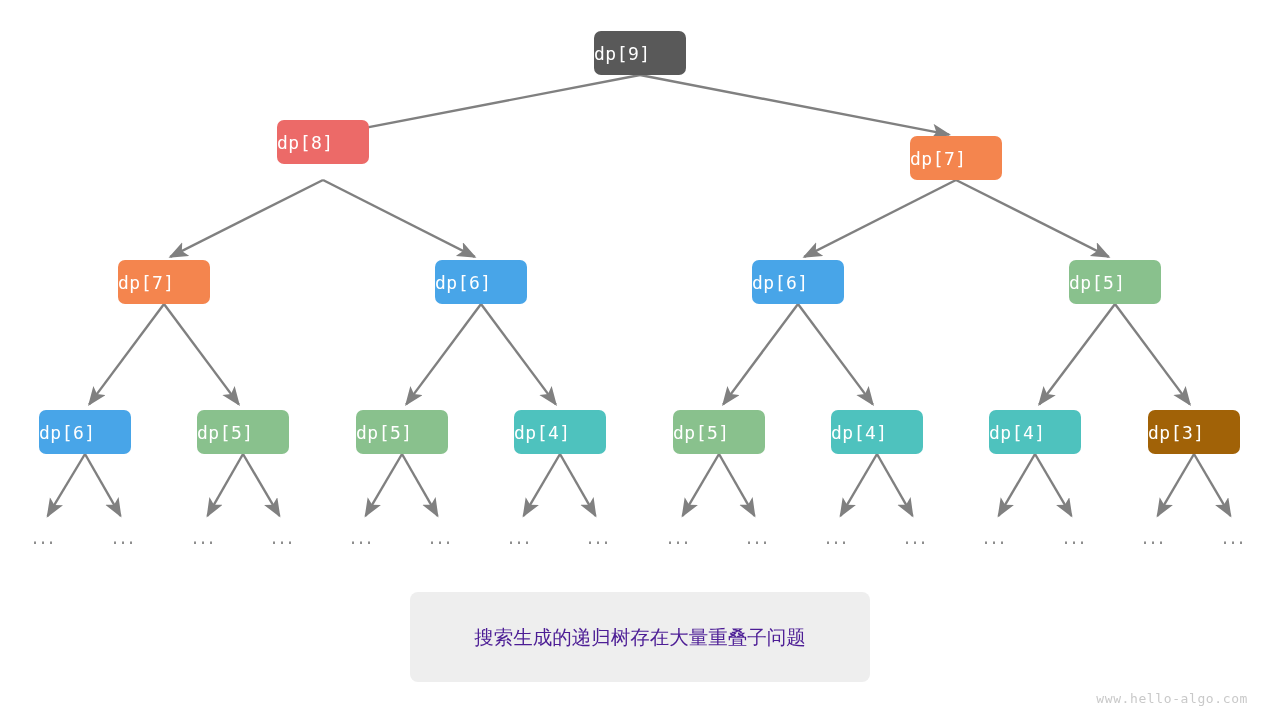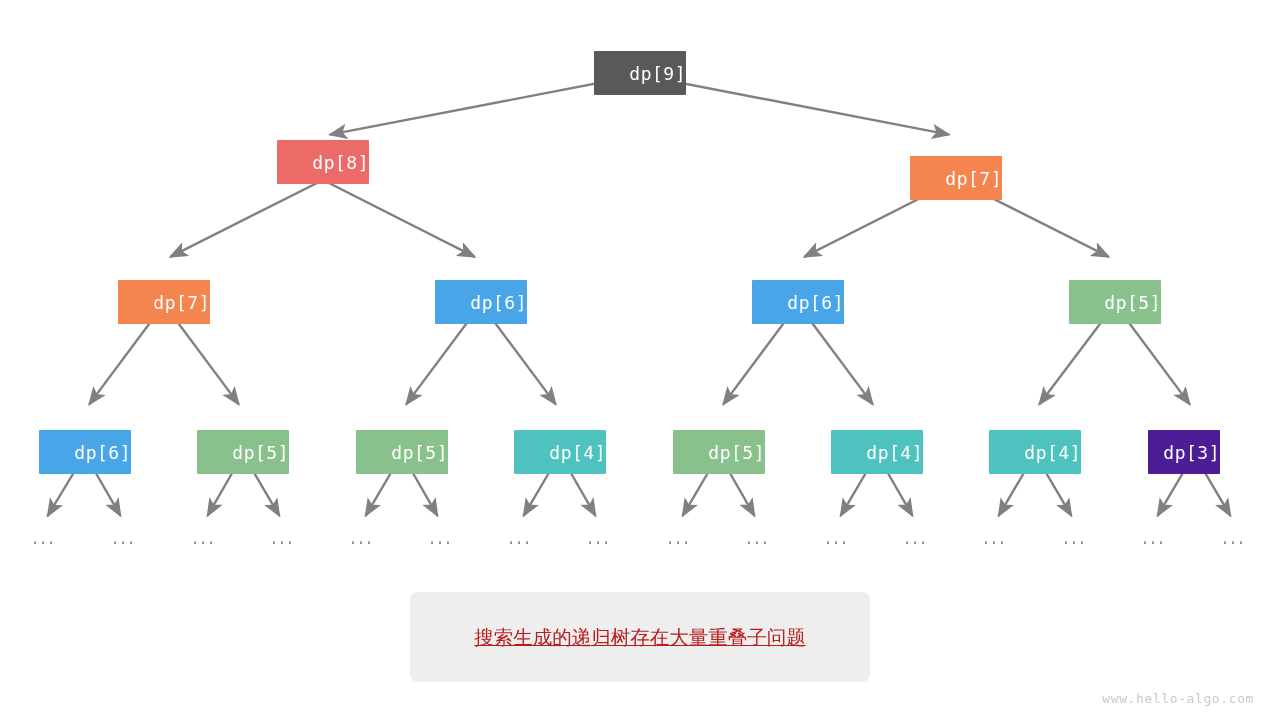--- a/index.html
+++ b/index.html
@@ -18,31 +18,30 @@
   #edges {
     position: absolute;
     left: 0;
     top: 0;
     width: 1280px;
     height: 720px;
   }
   .node {
     position: absolute;
     box-sizing: border-box;
-    border-radius: 1px;
+    border-radius: 7px;
     display: flex;
     align-items: center;
-    justify-content: flex-end;
+    justify-content: flex-start;
     color: #ffffff;
     font-family: "DejaVu Sans Mono", monospace;
     font-size: 18px;
     letter-spacing: 0.5px;
     white-space: nowrap;
     z-index: 3;
-    margin-top: 20px;
   }
   .node .lbl {
     display: inline-block;
   }
   .ellipsis {
     position: absolute;
     color: #8c8c8c;
     font-family: "DejaVu Sans", sans-serif;
     font-size: 19px;
     letter-spacing: 2px;
@@ -58,36 +57,35 @@
     height: 90px;
     background: #eeeeee;
     border-radius: 8px;
     display: flex;
     flex-direction: column;
     align-items: center;
     justify-content: center;
     z-index: 2;
   }
   #caption .cline {
-    color: #b91c1c;
+    color: #4c1d95;
     font-family: "DejaVu Sans", sans-serif;
     font-size: 19.5px;
     line-height: 33px;
     white-space: nowrap;
-    text-decoration: underline;
   }
   #caption .cline sup {
     font-size: 13px;
     font-weight: bold;
     vertical-align: super;
     line-height: 0;
   }
   #watermark {
     position: absolute;
-    right: 26px;
+    right: 32px;
     bottom: 14px;
     color: #c9c9c9;
     font-family: "DejaVu Sans Mono", monospace;
     font-size: 13px;
     letter-spacing: 0.6px;
     z-index: 3;
   }
 </style>
 </head>
 <body>
@@ -172,21 +170,21 @@
       </div>
       <div class="node" style="left: 673px; top: 410px; width: 92px; height: 44px; background: rgb(137, 193, 141);">
         <span class="lbl">dp[5]</span>
       </div>
       <div class="node" style="left: 831px; top: 410px; width: 92px; height: 44px; background: rgb(78, 194, 190);">
         <span class="lbl">dp[4]</span>
       </div>
       <div class="node" style="left: 989px; top: 410px; width: 92px; height: 44px; background: rgb(78, 194, 190);">
         <span class="lbl">dp[4]</span>
       </div>
-      <div class="node" style="left: 1148px; top: 410px; width: 72px; height: 44px; background: #4c1d95;">
+      <div class="node" style="left: 1148px; top: 410px; width: 92px; height: 44px; background: #a16207;">
         <span class="lbl">dp[3]</span>
       </div>
     </div>
   <div id="ellipsis-layer">
       <div class="ellipsis" style="left: 44px; top: 537px;">...</div>
       <div class="ellipsis" style="left: 124px; top: 537px;">...</div>
       <div class="ellipsis" style="left: 204px; top: 537px;">...</div>
       <div class="ellipsis" style="left: 283px; top: 537px;">...</div>
       <div class="ellipsis" style="left: 362px; top: 537px;">...</div>
       <div class="ellipsis" style="left: 441px; top: 537px;">...</div>

